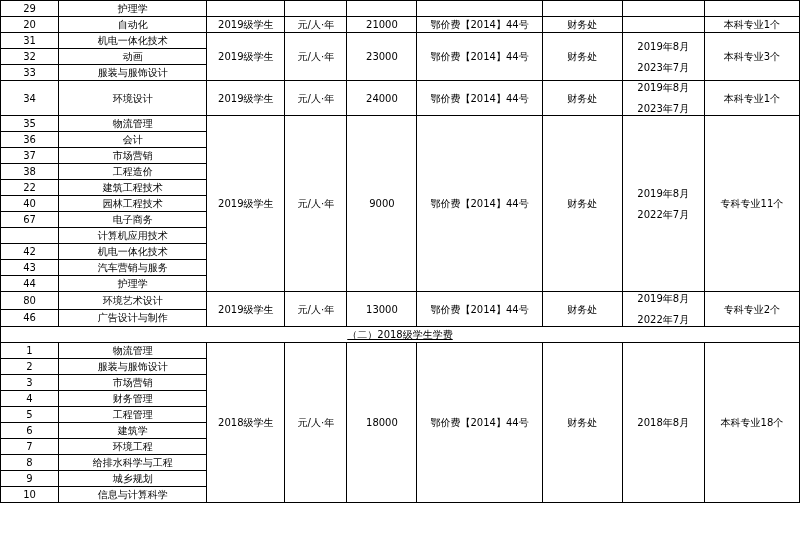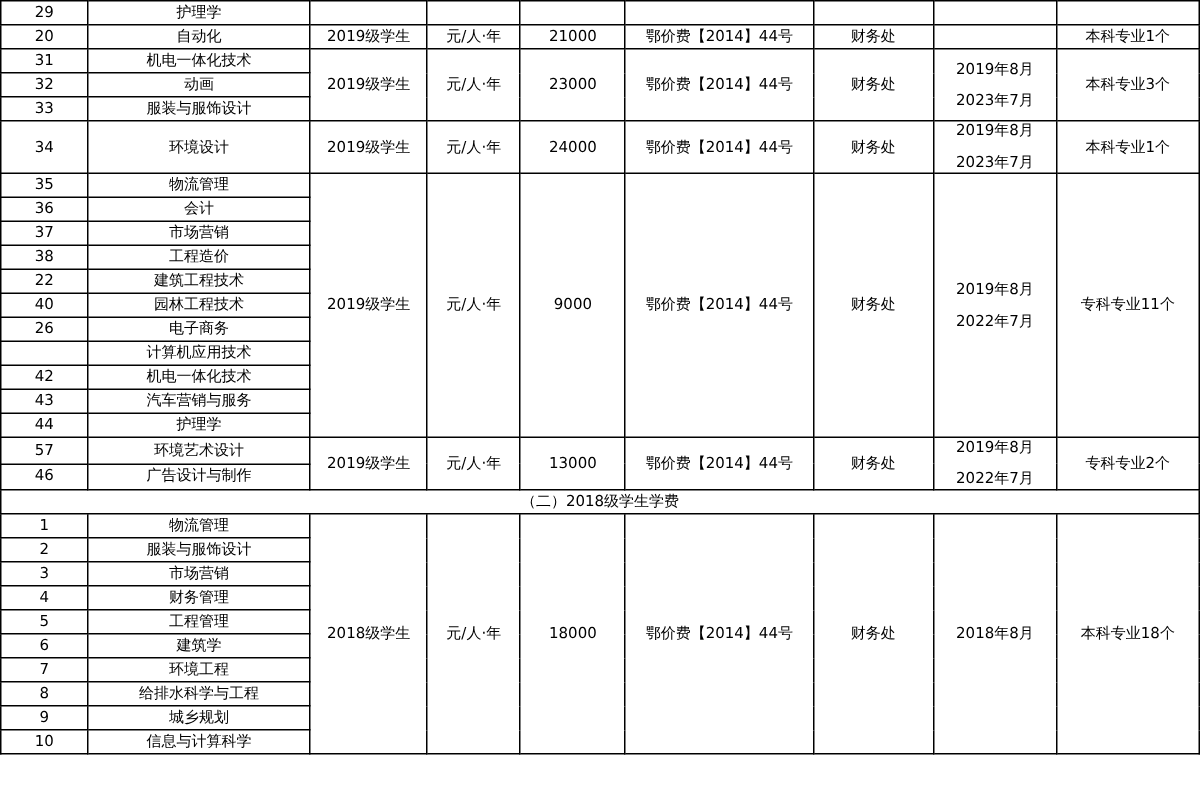--- a/index.html
+++ b/index.html
@@ -43,20 +43,21 @@
     padding-bottom:1px;
   }
   .term-cell .l1{display:block;}
   .term-cell .spacer{display:block;height:8px;}
   .term-cell .l2{display:block;}
   .section-row td{
     text-align:left;
     padding-left:2px;
     font-size:10px;
     height:15px;
+    text-decoration:underline;
   }
   .section-row .label{font-weight:normal;}
   .tall{height:45px;}
 </style>
 </head>
 <body>
 
 <table class="sheet">
   <colgroup>
     <col class="colno">
@@ -164,42 +165,42 @@
     </tr>
     <tr>
       <td>22</td>
       <td>建筑工程技术</td>
     </tr>
     <tr>
       <td>40</td>
       <td>园林工程技术</td>
     </tr>
     <tr>
-      <td>26</td>
+      <td>67</td>
       <td>电子商务</td>
     </tr>
     <tr>
       <td></td>
       <td>计算机应用技术</td>
     </tr>
     <tr>
       <td>42</td>
       <td>机电一体化技术</td>
     </tr>
     <tr>
       <td>43</td>
       <td>汽车营销与服务</td>
     </tr>
     <tr>
       <td>44</td>
       <td>护理学</td>
     </tr>
 
     <tr>
-      <td>57</td>
+      <td>80</td>
       <td>环境艺术设计</td>
       <td rowspan="2">2019级学生</td>
       <td rowspan="2">元/人·年</td>
       <td rowspan="2">13000</td>
       <td rowspan="2">鄂价费【2014】44号</td>
       <td rowspan="2">财务处</td>
       <td rowspan="2" class="term-cell">
         <span class="l1">2019年8月</span>
         <span class="spacer"></span>
         <span class="l2">2022年7月</span>

